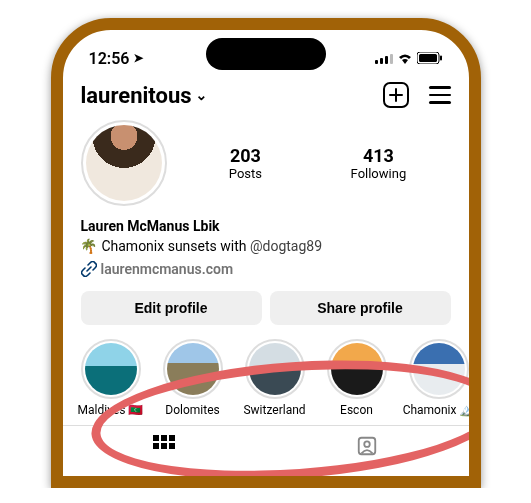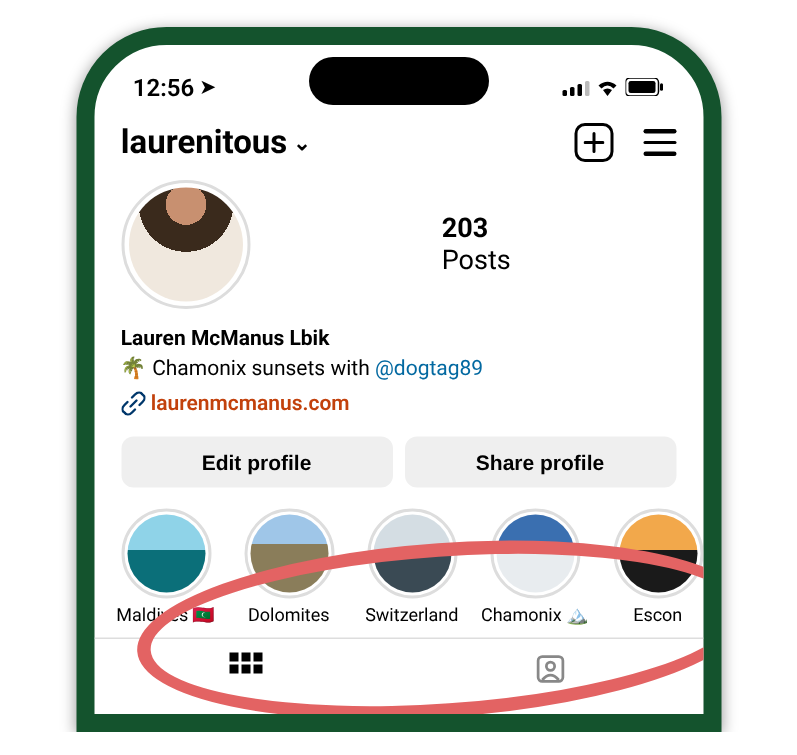--- a/index.html
+++ b/index.html
@@ -6,21 +6,21 @@
     body {
       background: #fff;
       font-family: -apple-system, BlinkMacSystemFont, "Segoe UI", Roboto, Helvetica, Arial, sans-serif;
       display: flex;
       justify-content: center;
       padding-top: 18px;
     }
     .phone {
       width: 430px;
       height: 470px;
-      border: 12px solid #14532d;
+      border: 12px solid #a16207;
       border-radius: 60px 60px 0 0 / 60px 60px 0 0;
       background: #fff;
       position: relative;
       overflow: hidden;
       box-shadow: 0 2px 10px rgba(0,0,0,0.4);
     }
     .notch {
       position: absolute;
       top: 8px;
       left: 50%;
@@ -76,27 +76,27 @@
       border-radius: 50%;
       border: 2px solid #ddd;
       padding: 3px;
       flex-shrink: 0;
     }
     .avatar {
       width: 100%; height: 100%;
       border-radius: 50%;
       background: radial-gradient(circle at 50% 15%, #c89070 0 18%, #3a2a1c 18% 42%, #f0e8de 42% 100%);
     }
-    .stats { flex: 1; display: flex; justify-content: space-around; }
+    .stats { flex: 1; display: flex; justify-content: space-around; text-align: center; }
     .stat-num { font-weight: 700; font-size: 18px; }
-    .stat-lbl { font-size: 18px; }
+    .stat-lbl { font-size: 13px; }
     .bio { padding: 0 18px; font-size: 14px; line-height: 1.45; }
     .bio-name { font-weight: 700; }
-    .bio-link { color: #0369a1; display: inline; }
-    .bio-website { color: #c2410c; font-weight: 600; display: flex; align-items: center; gap: 4px; padding-top: 2px; }
+    .bio-link { color: #404040; display: inline; }
+    .bio-website { color: #737373; font-weight: 600; display: flex; align-items: center; gap: 4px; padding-top: 2px; }
     .buttons {
       display: flex; gap: 8px;
       padding: 12px 18px 8px;
     }
     .btn {
       flex: 1; height: 34px;
       border: none;
       border-radius: 8px;
       background: #efefef;
       font-weight: 600;
@@ -206,20 +206,24 @@
 
   <div class="profile-row">
     <div class="avatar-wrap">
       <div class="avatar"></div>
     </div>
     <div class="stats">
       <div class="stat">
         <div class="stat-num">203</div>
         <div class="stat-lbl">Posts</div>
       </div>
+      <div class="stat">
+        <div class="stat-num">413</div>
+        <div class="stat-lbl">Following</div>
+      </div>
     </div>
   </div>
 
   <div class="bio">
     <div class="bio-name">Lauren McManus Lbik</div>
     <div>
       <span>🌴</span>
       <span>Chamonix sunsets with </span><span class="bio-link">@dogtag89</span>
     </div>
     <div class="bio-website">
@@ -249,29 +253,29 @@
       <div class="hl-label">Dolomites</div>
     </div>
     <div class="hl-item">
       <div class="hl-circle">
           <div class="hl-inner c1"></div>
         </div>
       <div class="hl-label">Switzerland</div>
     </div>
     <div class="hl-item">
       <div class="hl-circle">
+          <div class="hl-inner c4"></div>
+        </div>
+      <div class="hl-label">Escon</div>
+    </div>
+    <div class="hl-item">
+      <div class="hl-circle">
           <div class="hl-inner c3"></div>
         </div>
       <div class="hl-label">Chamonix 🏔️</div>
-    </div>
-    <div class="hl-item">
-      <div class="hl-circle">
-          <div class="hl-inner c4"></div>
-        </div>
-      <div class="hl-label">Escon</div>
     </div>
   </div>
 
   <div class="tabs">
     <div class="tab">
       <div class="grid-icon">
           <span></span>
           <span></span>
           <span></span>
           <span></span>

